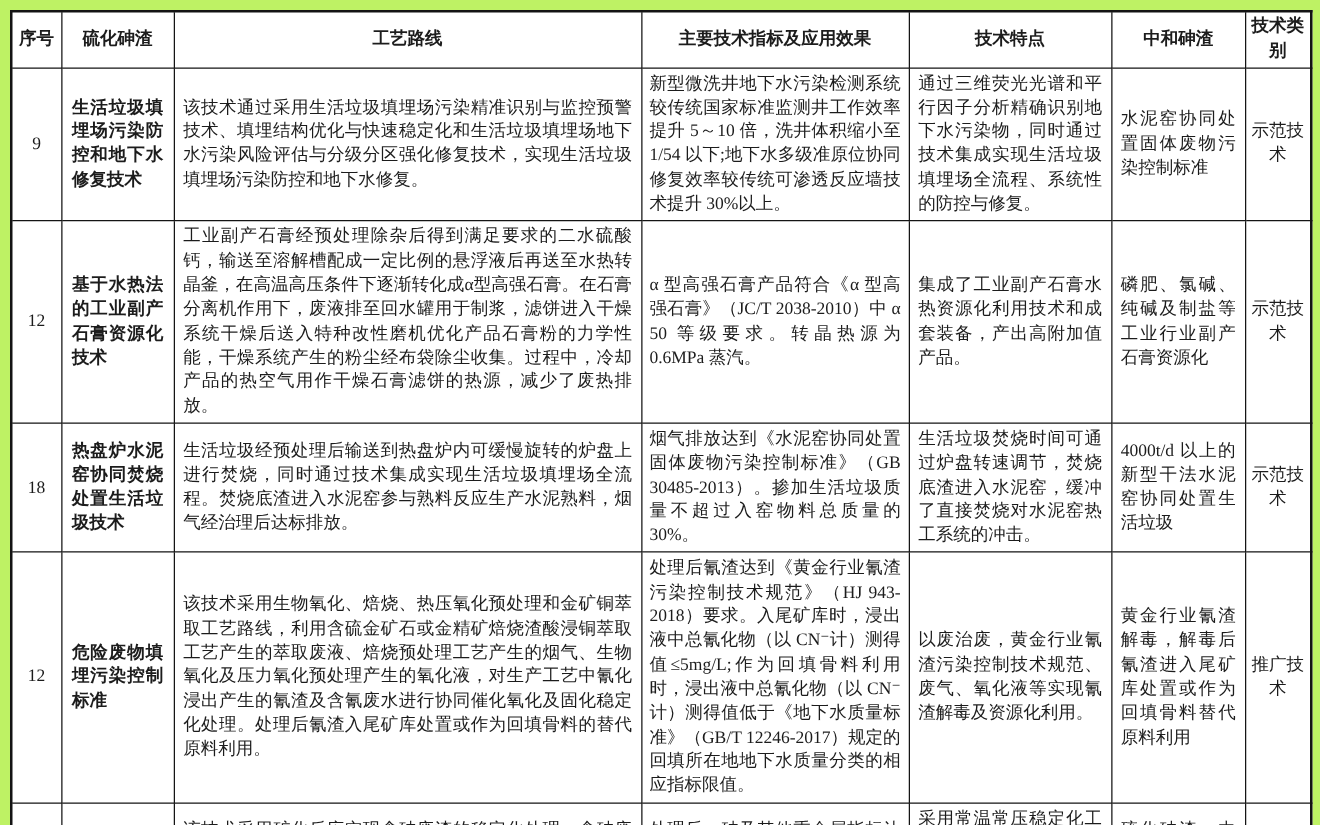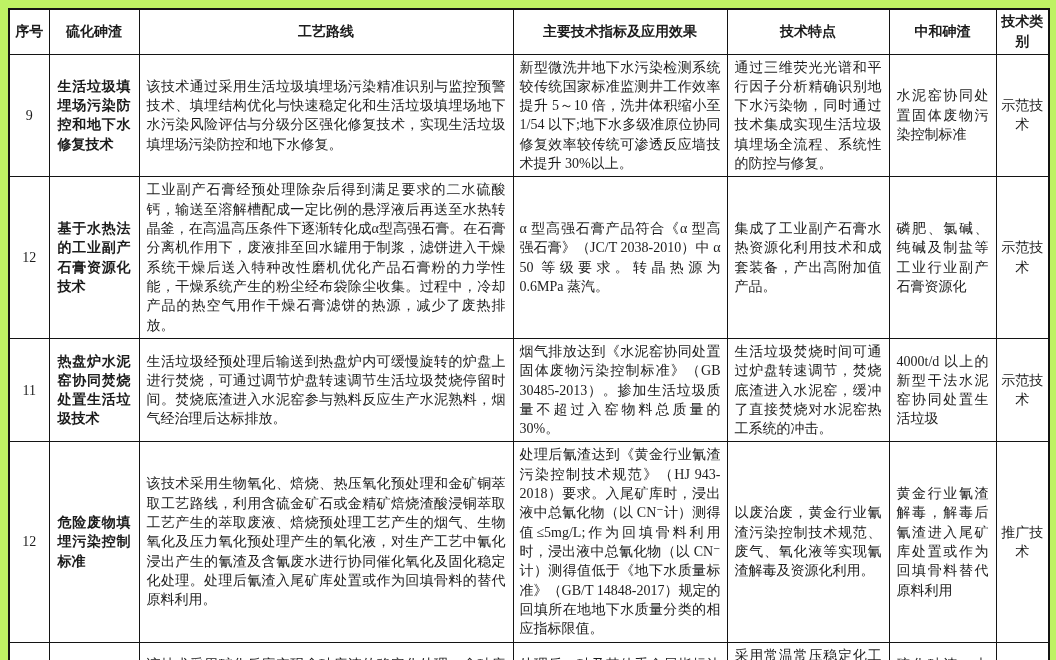--- a/index.html
+++ b/index.html
@@ -117,33 +117,33 @@
       <tr class="r10">
         <td class="c-index">12</td>
         <td class="c-name">基于水热法的工业副产石膏资源化技术</td>
         <td class="c-route">工业副产石膏经预处理除杂后得到满足要求的二水硫酸钙，输送至溶解槽配成一定比例的悬浮液后再送至水热转晶釜，在高温高压条件下逐渐转化成α型高强石膏。在石膏分离机作用下，废液排至回水罐用于制浆，滤饼进入干燥系统干燥后送入特种改性磨机优化产品石膏粉的力学性能，干燥系统产生的粉尘经布袋除尘收集。过程中，冷却产品的热空气用作干燥石膏滤饼的热源，减少了废热排放。</td>
         <td class="c-ind">α 型高强石膏产品符合《α 型高强石膏》（JC/T 2038-2010）中 α 50 等级要求。转晶热源为 0.6MPa 蒸汽。</td>
         <td class="c-feat">集成了工业副产石膏水热资源化利用技术和成套装备，产出高附加值产品。</td>
         <td class="c-scope">磷肥、氯碱、纯碱及制盐等工业行业副产石膏资源化</td>
         <td class="c-cat">示范技术</td>
       </tr>
       <tr class="r11">
-        <td class="c-index">11</td>
+        <td class="c-index">18</td>
         <td class="c-name">热盘炉水泥窑协同焚烧处置生活垃圾技术</td>
-        <td class="c-route">生活垃圾经预处理后输送到热盘炉内可缓慢旋转的炉盘上进行焚烧，可通过调节炉盘转速调节生活垃圾焚烧停留时间。焚烧底渣进入水泥窑参与熟料反应生产水泥熟料，烟气经治理后达标排放。</td>
+        <td class="c-route">生活垃圾经预处理后输送到热盘炉内可缓慢旋转的炉盘上进行焚烧，同时通过技术集成实现生活垃圾填埋场全流程。焚烧底渣进入水泥窑参与熟料反应生产水泥熟料，烟气经治理后达标排放。</td>
         <td class="c-ind">烟气排放达到《水泥窑协同处置固体废物污染控制标准》（GB 30485-2013）。掺加生活垃圾质量不超过入窑物料总质量的 30%。</td>
         <td class="c-feat">生活垃圾焚烧时间可通过炉盘转速调节，焚烧底渣进入水泥窑，缓冲了直接焚烧对水泥窑热工系统的冲击。</td>
         <td class="c-scope">4000t/d 以上的新型干法水泥窑协同处置生活垃圾</td>
         <td class="c-cat">示范技术</td>
       </tr>
       <tr class="r12">
         <td class="c-index">12</td>
         <td class="c-name">危险废物填埋污染控制标准</td>
         <td class="c-route">该技术采用生物氧化、焙烧、热压氧化预处理和金矿铜萃取工艺路线，利用含硫金矿石或金精矿焙烧渣酸浸铜萃取工艺产生的萃取废液、焙烧预处理工艺产生的烟气、生物氧化及压力氧化预处理产生的氧化液，对生产工艺中氰化浸出产生的氰渣及含氰废水进行协同催化氧化及固化稳定化处理。处理后氰渣入尾矿库处置或作为回填骨料的替代原料利用。</td>
-        <td class="c-ind">处理后氰渣达到《黄金行业氰渣污染控制技术规范》（HJ 943-2018）要求。入尾矿库时，浸出液中总氰化物（以 CN⁻计）测得值≤5mg/L;作为回填骨料利用时，浸出液中总氰化物（以 CN⁻计）测得值低于《地下水质量标准》（GB/T 14848-2017）规定的回填所在地地下水质量分类的相应指标限值。</td>
+        <td class="c-ind">处理后氰渣达到《黄金行业氰渣污染控制技术规范》（HJ 943-2018）要求。入尾矿库时，浸出液中总氰化物（以 CN⁻计）测得值≤5mg/L;作为回填骨料利用时，浸出液中总氰化物（以 CN⁻计）测得值低于《地下水质量标准》（GB/T 12246-2017）规定的回填所在地地下水质量分类的相应指标限值。</td>
         <td class="c-feat">以废治废，黄金行业氰渣污染控制技术规范、废气、氧化液等实现氰渣解毒及资源化利用。</td>
         <td class="c-scope">黄金行业氰渣解毒，解毒后氰渣进入尾矿库处置或作为回填骨料替代原料利用</td>
         <td class="c-cat">推广技术</td>
       </tr>
       <tr class="r13">
         <td class="c-index">13</td>
         <td class="c-name">含砷废渣矿化稳定化处理技术</td>
         <td class="c-route">该技术采用矿化反应实现含砷废渣的稳定化处理，含砷废渣经破碎称重后送入矿化反应器，在反应器内加入复合矿化剂和水后进行矿化稳定化反应，矿化处理后的废渣经检测达标后可送至危险废物填埋场填埋处置。</td>
         <td class="c-ind">处理后，砷及其他重金属指标达到《危险废物填埋污染控制标准》（GB 18598-2019）要求。处理前后增容比 1～1.6。</td>
         <td class="c-feat">采用常温常压稳定化工艺，实现了对以砷为主的多种复杂有毒有害成分的同时稳定化处理，工艺过程节能节药。</td>

